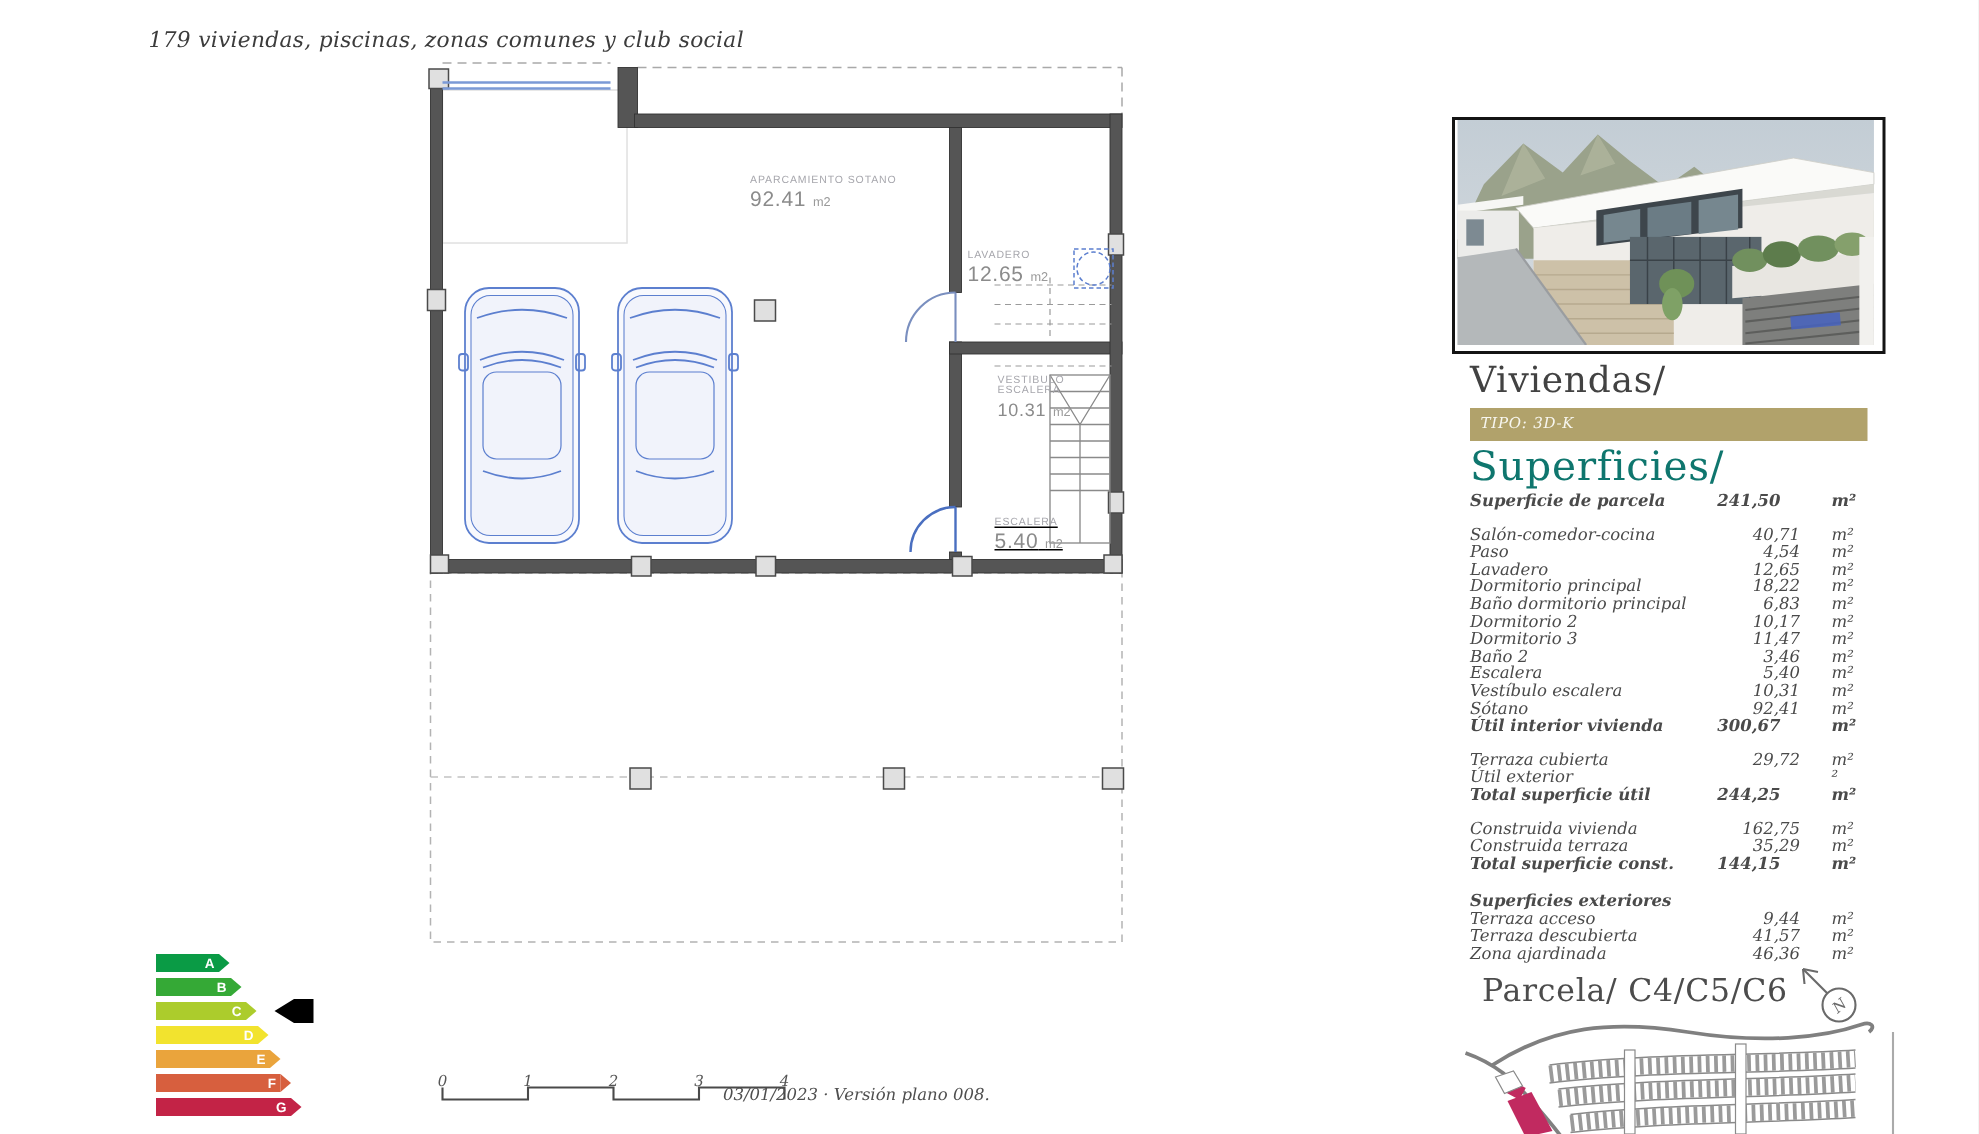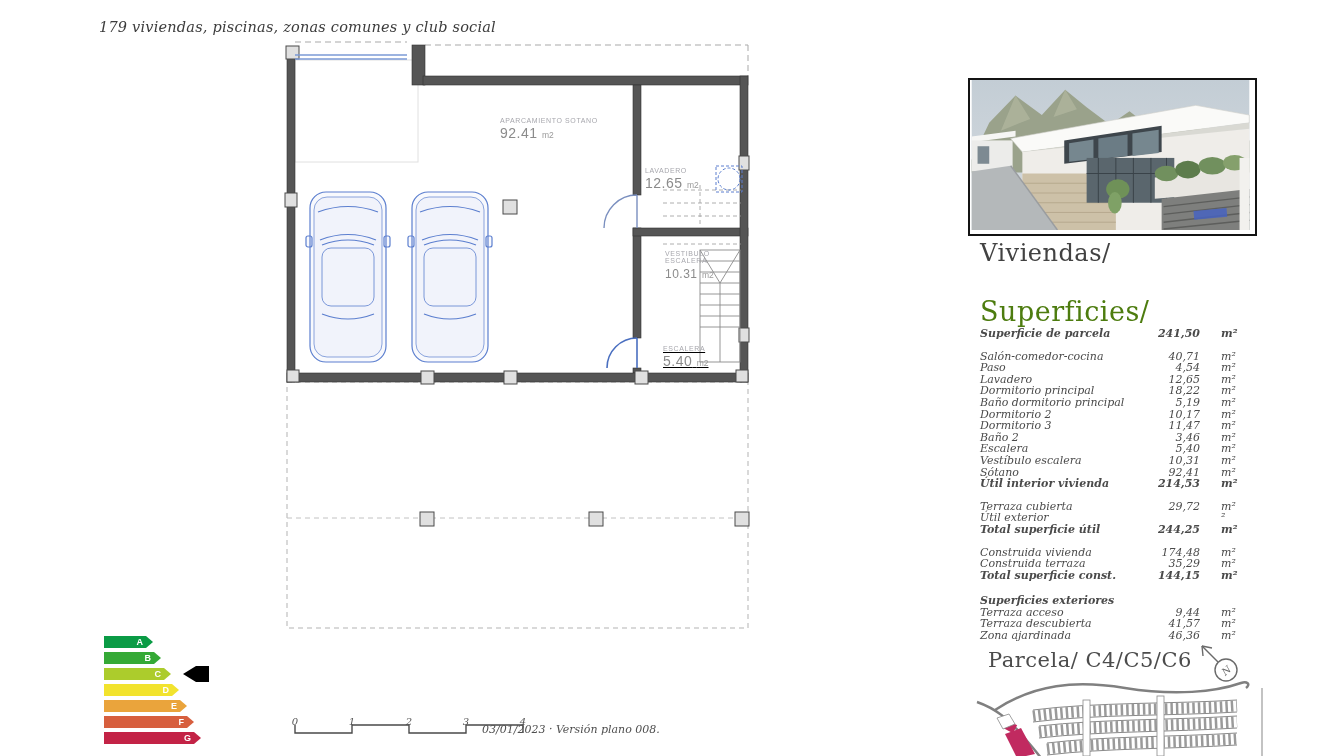--- a/index.html
+++ b/index.html
@@ -27,29 +27,29 @@
   .e-marker .tri{width:0;height:0;border-top:8px solid transparent;border-bottom:8px solid transparent;border-right:13px solid #000;}
   .e-marker .box{width:13px;height:16px;background:#000;}
   
   .scale-num{position:absolute;top:716px;font-style:italic;font-size:10px;color:#555;width:12px;text-align:center;}
   .footer-note{position:absolute;left:482px;top:723px;font-style:italic;font-size:11px;color:#4f4f4f;}
   
   .photo{position:absolute;left:968px;top:78px;width:285px;height:154px;border:2px solid #141414;}
   .h-viviendas{position:absolute;left:980px;top:239px;font-size:24px;color:#424242;letter-spacing:.5px;}
   .tipo-bar{position:absolute;left:980px;top:272px;width:265px;height:22px;background:#b1a26b;color:#f7f6ef;
             font-style:italic;font-size:10px;line-height:22px;padding-left:7px;box-sizing:border-box;letter-spacing:.5px;}
-  .h-superficies{position:absolute;left:980px;top:296px;font-size:27px;color:#4d7c0f;letter-spacing:.5px;text-align:right;}
+  .h-superficies{position:absolute;left:980px;top:296px;font-size:27px;color:#0f766e;letter-spacing:.5px;text-align:right;}
   .surf-table{position:absolute;left:980px;top:328px;width:258px;font-style:italic;font-size:11px;color:#4a4a4a;}
   .s-group{margin-bottom:11px;}
   .s-group.g-last{margin-top:14px;}
   .s-row{display:flex;line-height:11.6px;}
   .s-row .lbl{flex:1;white-space:nowrap;}
   .s-row .val{width:46px;text-align:right;}
   .s-row .unit{width:17px;text-align:left;padding-left:21px;}
-  .s-row.bold{font-weight:bold;}
+  .s-row.bold{font-weight:bold;gap:13px;}
   .h-parcela{position:absolute;left:988px;top:648px;font-size:21px;color:#4c4c4c;letter-spacing:.5px;}
   svg{display:block;}
 </style>
 </head>
 <body>
 
 <div class="page">
 
   <div class="subtitle">179 viviendas, piscinas, zonas comunes y club social</div>
 
@@ -264,20 +264,21 @@
       <polygon points="195,122 285,112 285,154 195,154" fill="#7e7f7d"></polygon>
       <path d="M197,130 L285,120 M197,138 L285,128 M197,146 L285,136 M197,153 L285,144" stroke="#5d5e5c" stroke-width="1.4"></path>
       <rect x="228" y="133" width="34" height="9" fill="#4663c0" opacity="0.85" transform="rotate(-5 245 137)"></rect>
       <polygon points="0,94 40,88 88,154 0,154" fill="#b4b8ba"></polygon>
       <path d="M40,88 L88,154" stroke="#9a9da0" stroke-width="1.5"></path>
       <rect x="275" y="80" width="10" height="74" fill="#f2f1ee"></rect>
     </svg>
   </div>
 
   <div class="h-viviendas">Viviendas/</div>
+  <div class="tipo-bar">TIPO: 3D-K</div>
   <div class="h-superficies">Superficies/</div>
   <div class="surf-table" id="surf-table">
       <div class="s-group">
         <div class="s-row bold">
           <span class="lbl">Superficie de parcela</span>
           <span class="val">241,50</span>
           <span class="unit">m²</span>
         </div>
       </div>
       <div class="s-group">
@@ -296,21 +297,21 @@
           <span class="val">12,65</span>
           <span class="unit">m²</span>
         </div>
         <div class="s-row">
           <span class="lbl">Dormitorio principal</span>
           <span class="val">18,22</span>
           <span class="unit">m²</span>
         </div>
         <div class="s-row">
           <span class="lbl">Baño dormitorio principal</span>
-          <span class="val">5,19</span>
+          <span class="val">6,83</span>
           <span class="unit">m²</span>
         </div>
         <div class="s-row">
           <span class="lbl">Dormitorio 2</span>
           <span class="val">10,17</span>
           <span class="unit">m²</span>
         </div>
         <div class="s-row">
           <span class="lbl">Dormitorio 3</span>
           <span class="val">11,47</span>
@@ -331,21 +332,21 @@
           <span class="val">10,31</span>
           <span class="unit">m²</span>
         </div>
         <div class="s-row">
           <span class="lbl">Sótano</span>
           <span class="val">92,41</span>
           <span class="unit">m²</span>
         </div>
         <div class="s-row bold">
           <span class="lbl">Útil interior vivienda</span>
-          <span class="val">214,53</span>
+          <span class="val">300,67</span>
           <span class="unit">m²</span>
         </div>
       </div>
       <div class="s-group">
         <div class="s-row">
           <span class="lbl">Terraza cubierta</span>
           <span class="val">29,72</span>
           <span class="unit">m²</span>
         </div>
         <div class="s-row">
@@ -355,21 +356,21 @@
         </div>
         <div class="s-row bold">
           <span class="lbl">Total superficie útil</span>
           <span class="val">244,25</span>
           <span class="unit">m²</span>
         </div>
       </div>
       <div class="s-group">
         <div class="s-row">
           <span class="lbl">Construida vivienda</span>
-          <span class="val">174,48</span>
+          <span class="val">162,75</span>
           <span class="unit">m²</span>
         </div>
         <div class="s-row">
           <span class="lbl">Construida terraza</span>
           <span class="val">35,29</span>
           <span class="unit">m²</span>
         </div>
         <div class="s-row bold">
           <span class="lbl">Total superficie const.</span>
           <span class="val">144,15</span>

